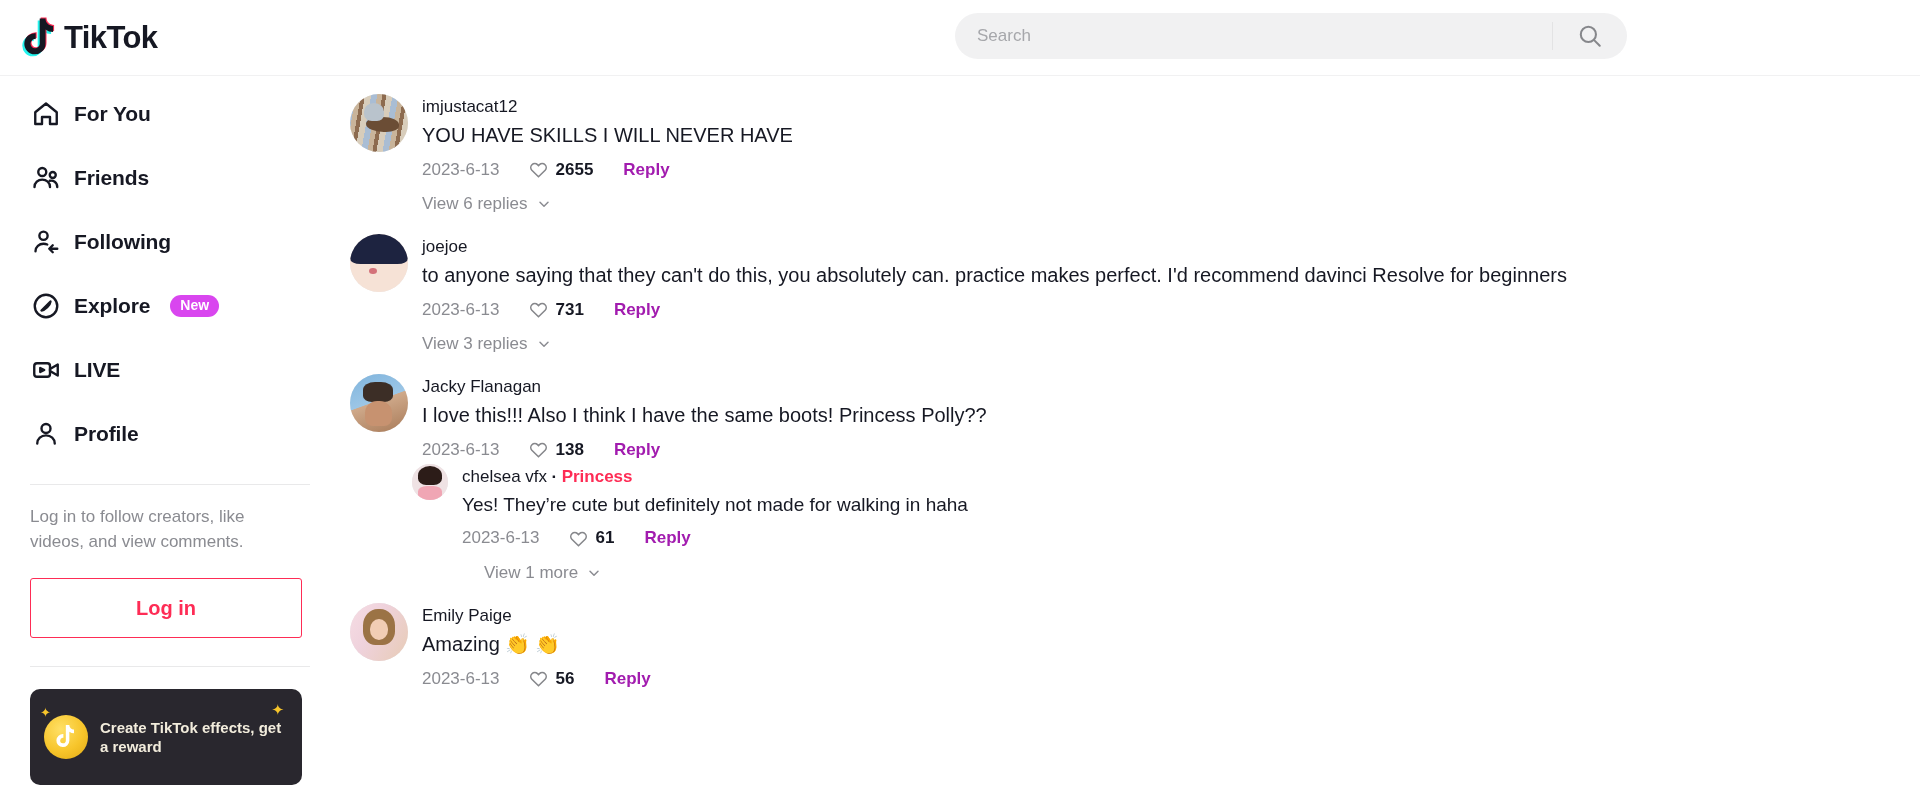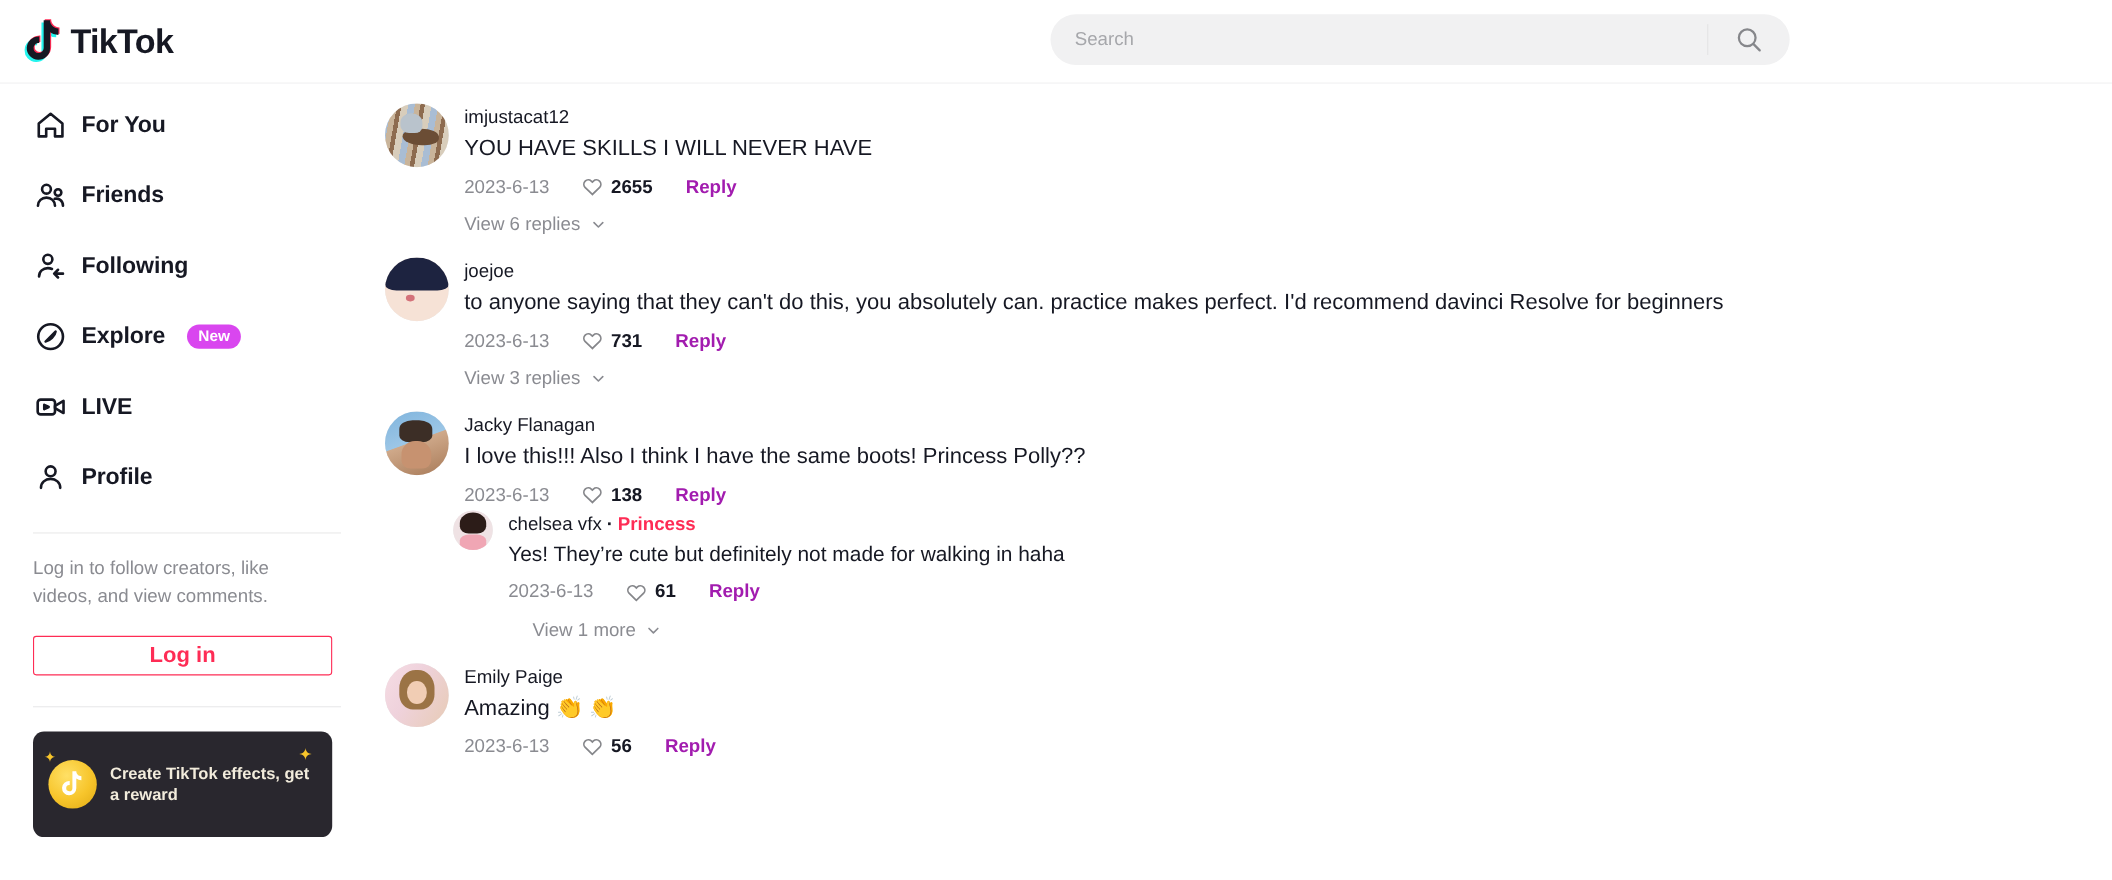--- a/index.html
+++ b/index.html
@@ -70,21 +70,21 @@
     font-size: 14px; font-weight: bold;
     padding: 2px 10px 3px 10px; border-radius: 11px;
     margin-left: 8px; line-height: 1.25;
   }
   .sb-divider { height: 1px; background: #e9e9ea; margin: 18px 6px 0 6px; }
   .login-prompt {
     font-size: 17px; color: #8a8b91; line-height: 1.45;
     margin: 20px 6px 0 6px; max-width: 268px;
   }
   .login-btn {
-    margin: 24px 6px 0 6px; width: 272px; height: 36px;
+    margin: 24px 6px 0 6px; width: 272px; height: 60px;
     border: 1px solid #fe2c55; background: #fff; color: #fe2c55;
     font-family: "Liberation Sans", sans-serif;
     font-size: 20px; font-weight: bold; cursor: pointer;
     border-radius: 3px;
   }
   .sb-divider2 { height: 1px; background: #e9e9ea; margin: 28px 6px 0 6px; }
   .promo {
     margin: 22px 6px 0 6px; width: 272px; height: 96px;
     background: #29272e; border-radius: 10px;
     position: relative; overflow: hidden;

